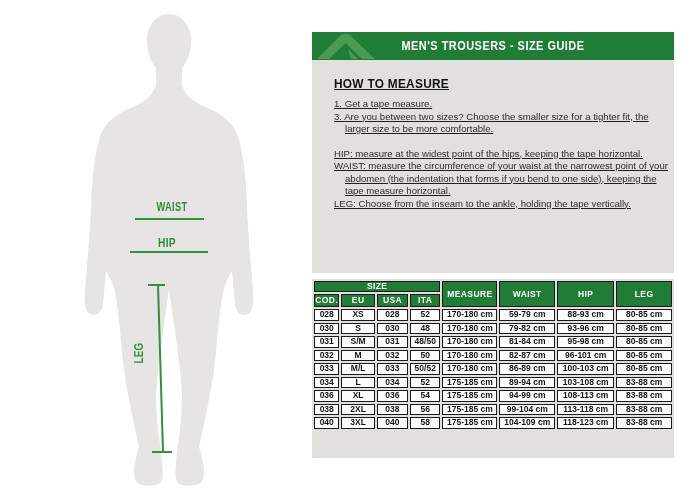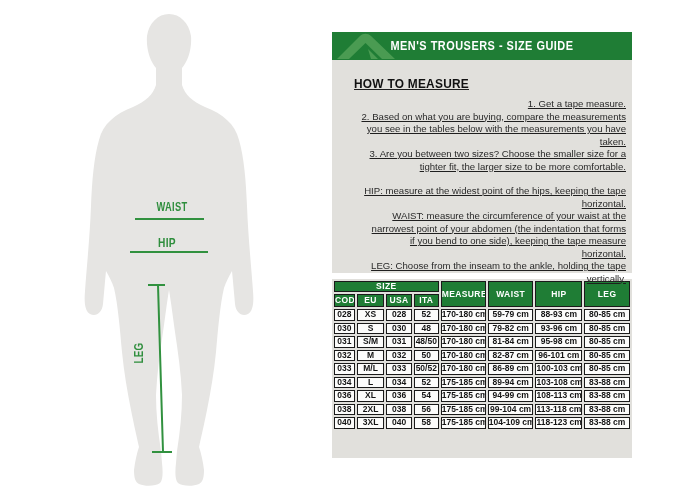--- a/index.html
+++ b/index.html
@@ -8,37 +8,37 @@
     background:#ffffff;
     font-family:"Liberation Sans",sans-serif;
     -webkit-font-smoothing:antialiased;
   }
   
   #figure-svg{position:absolute;left:0;top:0;}
   .sil{fill:#e6e5e3;}
   .measure-line{stroke:#31913f;stroke-width:2;fill:none;}
   .measure-label{fill:#2f8e3d;font-weight:bold;font-size:12.5px;letter-spacing:.4px;}
   
-  #right-panel{position:absolute;left:332px;top:32px;width:300px;}
+  #right-panel{position:absolute;left:312px;top:32px;width:362px;}
   .header-bar{position:relative;height:28px;background:#1f7d35;overflow:hidden;}
   .header-title{
     display:block;line-height:28px;text-align:center;color:#ffffff;
     font-weight:bold;font-size:13px;letter-spacing:.6px;
     transform:scaleX(0.84);transform-origin:center;white-space:nowrap;
   }
   .logo{position:absolute;left:2px;top:0;}
   .text-box{
     box-sizing:border-box;height:213px;background:#e1e0dc;
     padding:16px 6px 0 22px;color:#1f1f1f;text-decoration:underline;
   }
   .howto-heading{
     margin:0 0 7px 0;font-size:13.5px;font-weight:bold;letter-spacing:.3px;
     transform:scaleX(0.88);transform-origin:left center;white-space:nowrap;color:#111;
   }
-  .body-text{font-size:9.6px;line-height:12.5px;color:#2a2a2a;text-align:right;}
+  .body-text{font-size:9.6px;line-height:12.5px;color:#2a2a2a;}
   .hang{padding-left:11px;text-indent:-11px;}
   .defs-block{margin-top:12px;}
   
   .table-box{box-sizing:border-box;margin-top:6px;height:179px;background:#e1e0dc;}
   table.size-table{
     width:100%;border-collapse:separate;border-spacing:2px;table-layout:fixed;
   }
   .size-table th,.size-table td{
     border:1.5px solid #1a1a1a;padding:0;text-align:center;
     font-weight:bold;overflow:hidden;white-space:nowrap;
@@ -116,21 +116,20 @@
       <path d="M3,27 L26,4 C29,1 34,1 37,4 L61,27 L48,27 L31.5,11 L15,27 Z" fill="#4f9e55" fill-rule="evenodd" opacity="0.9"></path>
       <path d="M34,17 L44,27 L37,27 Z" fill="#4f9e55" opacity="0.9"></path>
     </svg>
     <span class="header-title">MEN'S TROUSERS - SIZE GUIDE</span>
   </div>
 
   <div class="text-box">
     <div class="howto-heading">HOW TO MEASURE</div>
     <div class="body-text" id="steps">
         <div class="hang">1. Get a tape measure.</div>
-        <div class="hang">2. Based on what you are buying, compare the measurements you see in the tables below with the measurements you have taken.</div>
         <div class="hang">3. Are you between two sizes? Choose the smaller size for a tighter fit, the larger size to be more comfortable.</div>
       </div>
     <div class="body-text defs-block" id="defs">
         <div class="hang">HIP: measure at the widest point of the hips, keeping the tape horizontal.</div>
         <div class="hang">WAIST: measure the circumference of your waist at the narrowest point of your abdomen (the indentation that forms if you bend to one side), keeping the tape measure horizontal.</div>
         <div class="hang">LEG: Choose from the inseam to the ankle, holding the tape vertically.</div>
       </div>
   </div>
 
   <div class="table-box">

